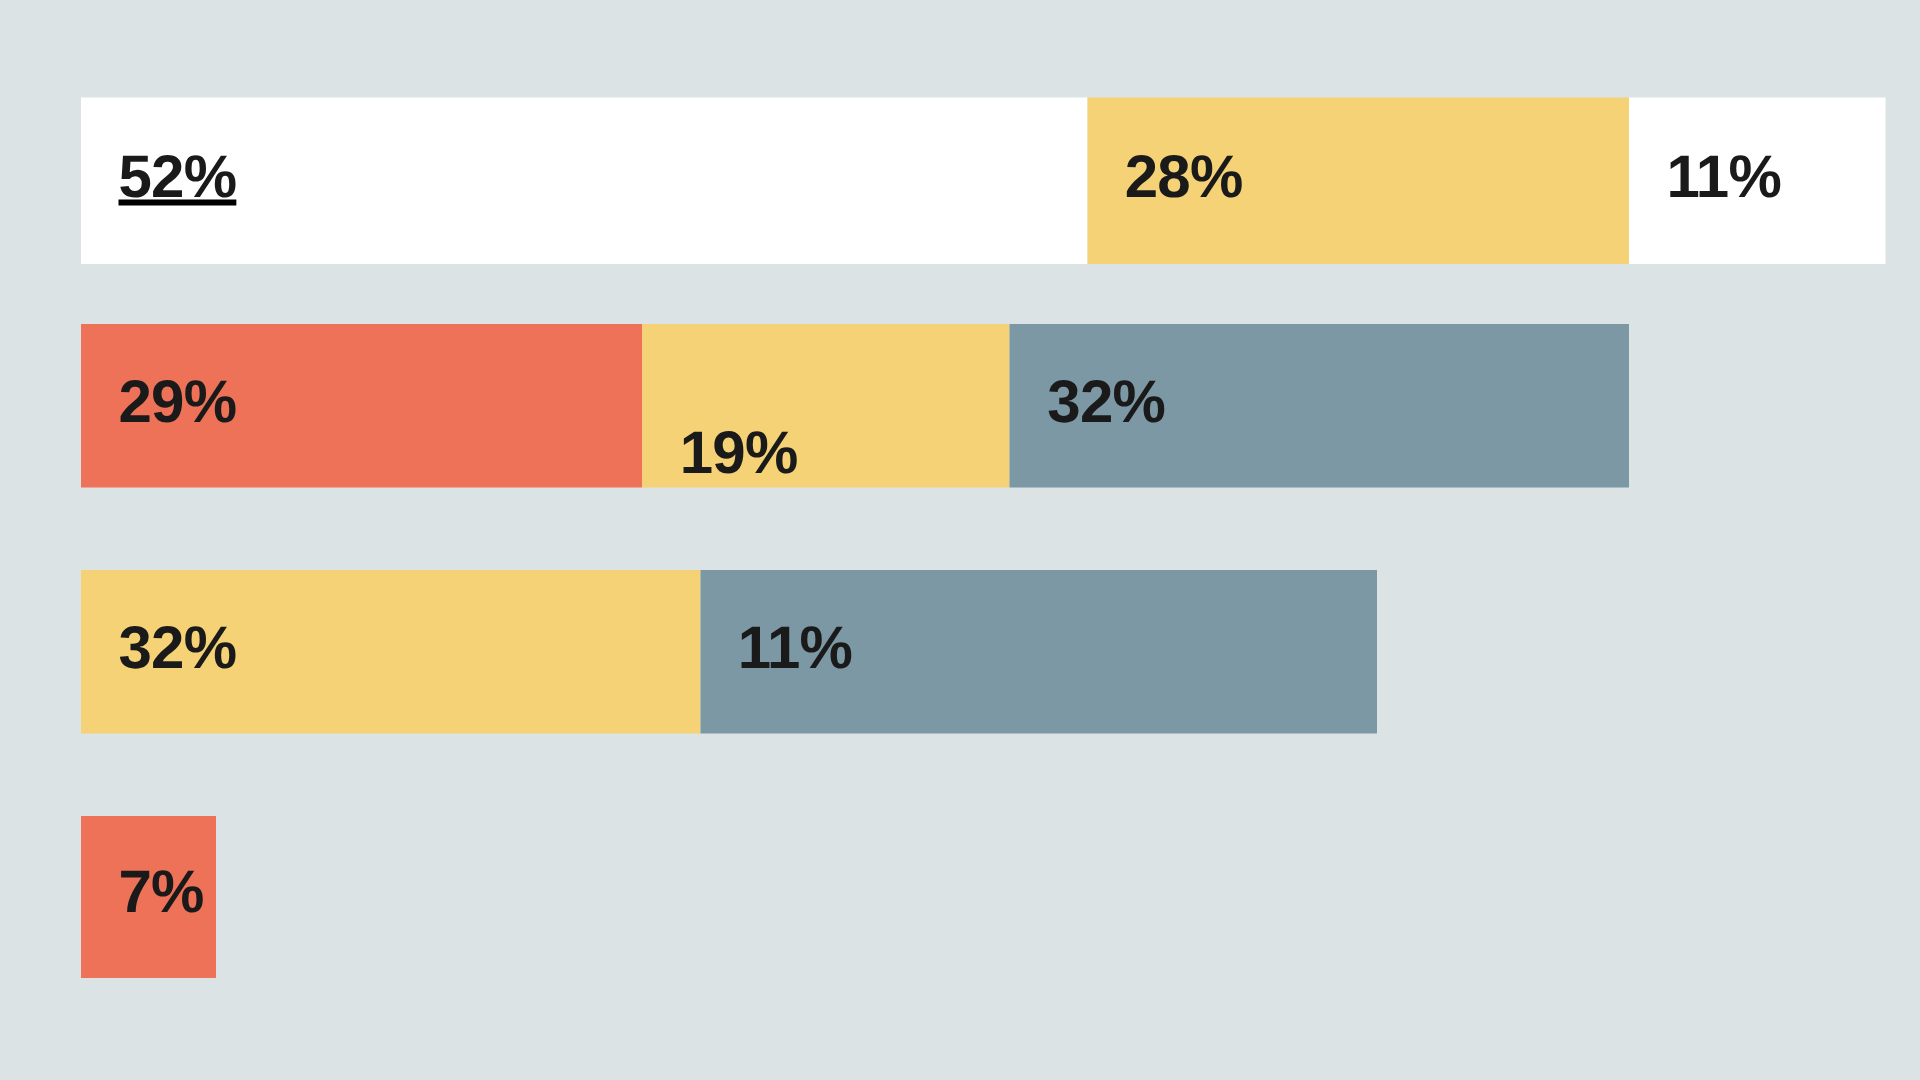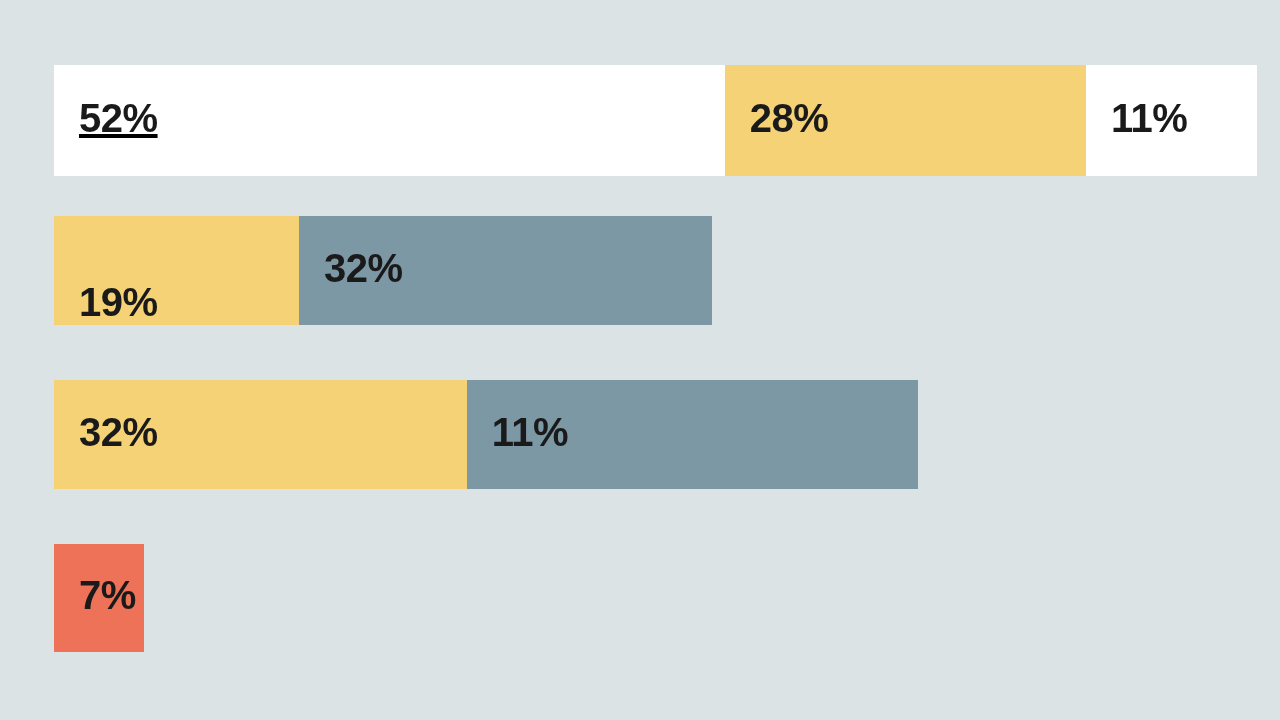--- a/index.html
+++ b/index.html
@@ -54,20 +54,23 @@
         <span class="seg-label">52%</span>
       </div>
       <div class="bar-segment" style="width: 361.2px; background: rgb(245, 210, 117);">
         <span class="seg-label">28%</span>
       </div>
       <div class="bar-segment" style="width: 171px; background: #ffffff;">
         <span class="seg-label">11%</span>
       </div>
     </div>
     <div class="bar-row" style="top: 216px; height: 109px;">
+      <div class="bar-segment" style="width: 374.1px; background: rgb(238, 114, 88);">
+        <span class="seg-label">29%</span>
+      </div>
       <div class="bar-segment" style="width: 245.1px; background: rgb(245, 210, 117); align-items: flex-end;">
         <span class="seg-label">19%</span>
       </div>
       <div class="bar-segment" style="width: 412.8px; background: rgb(125, 152, 165);">
         <span class="seg-label">32%</span>
       </div>
     </div>
     <div class="bar-row" style="top: 380px; height: 109px;">
       <div class="bar-segment" style="width: 412.8px; background: rgb(245, 210, 117);">
         <span class="seg-label">32%</span>

